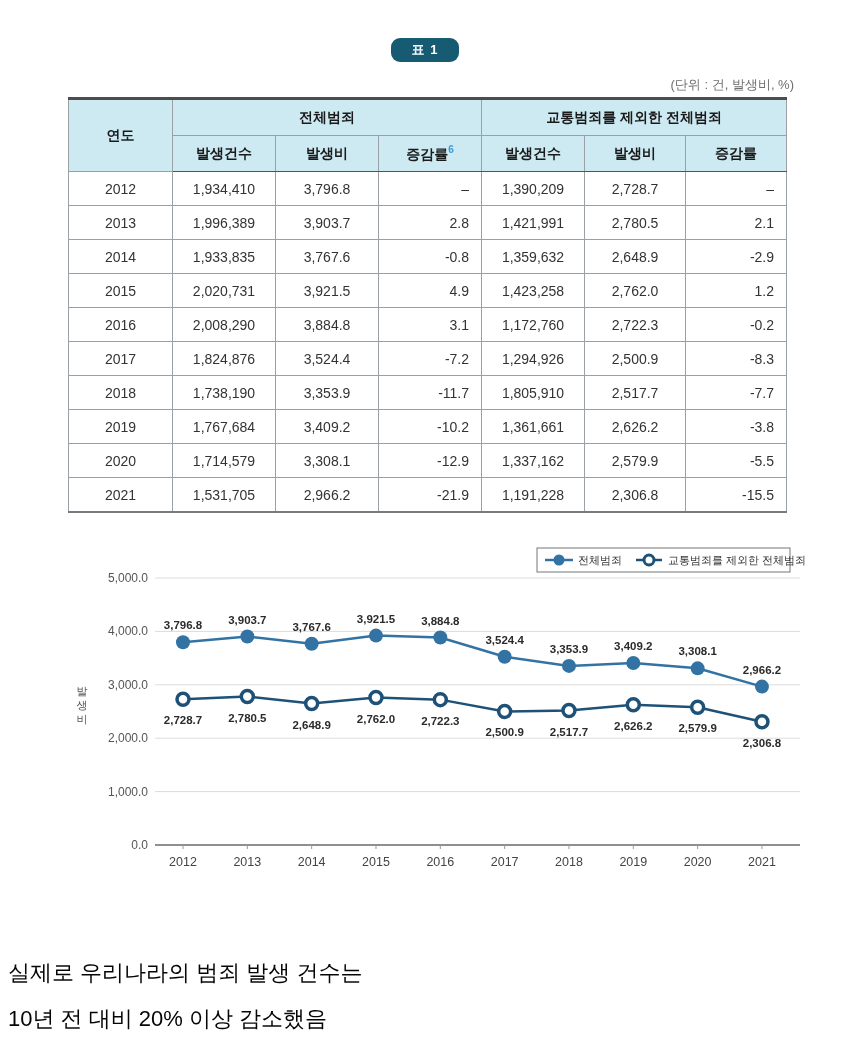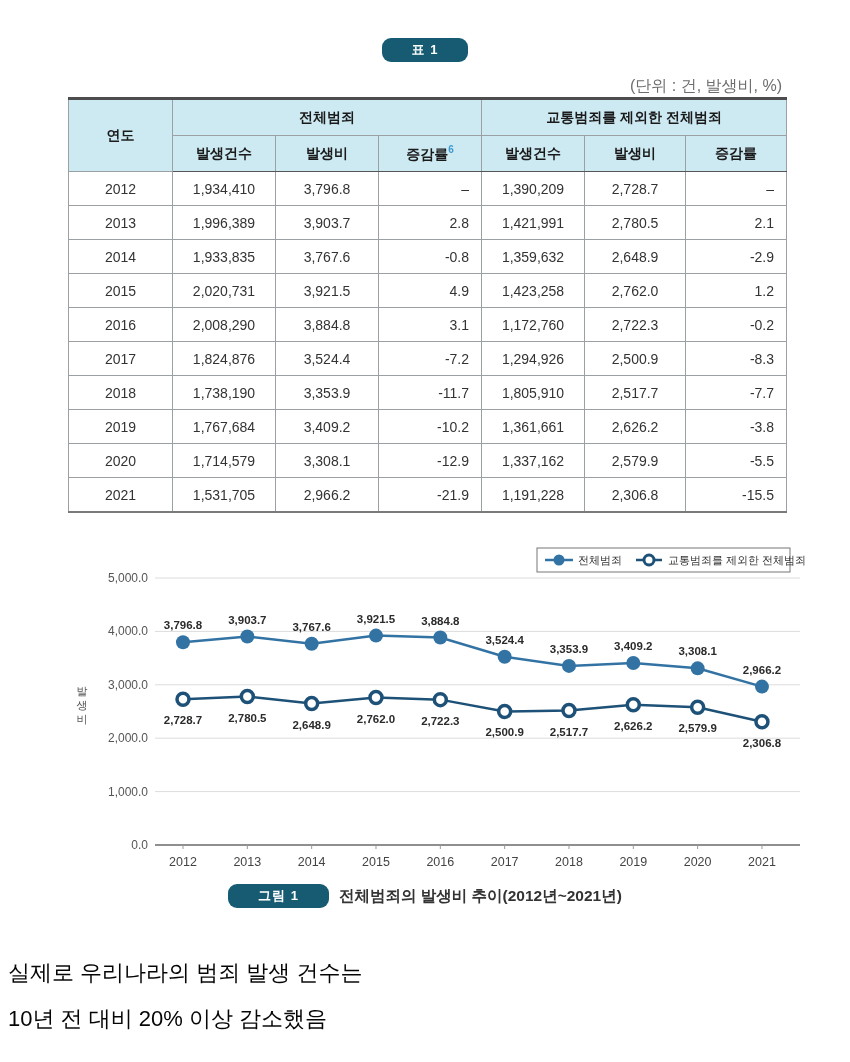--- a/index.html
+++ b/index.html
@@ -2,25 +2,25 @@
 <html><head>
 <meta charset="utf-8">
 <style>
   html,body{margin:0;padding:0;background:#ffffff;}
   body{width:850px;height:1062px;font-family:"Liberation Sans","DejaVu Sans",sans-serif;}
   .page{position:relative;width:850px;height:1062px;background:#fff;overflow:hidden;}
 
   
   .table-title-row{position:absolute;top:38px;left:0;width:100%;display:flex;align-items:center;justify-content:center;gap:10px;}
   .badge{display:inline-block;background:#175b73;color:#fff;font-weight:bold;font-size:13px;
-         padding:3px 30px;border-radius:9px;letter-spacing:1px;}
+         padding:3px 21px;border-radius:9px;letter-spacing:1px;}
   .table-title{font-size:15.5px;font-weight:bold;color:#222;}
   .sup{font-size:10px;color:#3f9ad0;vertical-align:super;font-weight:bold;}
 
-  .unit-note{position:absolute;top:76px;right:68px;font-size:16px;color:#6d6d6d;}
+  .unit-note{position:absolute;top:76px;right:56px;font-size:13px;color:#6d6d6d;}
 
   
   table.crime{position:absolute;top:97px;left:68px;width:718px;border-collapse:collapse;
               border-top:3px solid #4d4d4d;border-bottom:2px solid #7a7a7a;table-layout:fixed;}
   table.crime th, table.crime td{border:1px solid #9aa0a3;font-size:14px;}
   table.crime thead th{background:#cde9f2;color:#1a1a1a;font-weight:bold;height:33px;text-align:center;}
   table.crime thead tr:last-child th{border-bottom:1.5px solid #555;}
   table.crime tbody td{height:31px;color:#333;text-align:center;background:#fff;}
   table.crime tbody td.change{text-align:right;padding-right:12px;}
 
@@ -248,23 +248,19 @@
         <rect x="487" y="13" width="253" height="24" fill="#fff" stroke="#777" stroke-width="1"></rect>
         <line x1="495" y1="25" x2="523" y2="25" stroke="#3273a4" stroke-width="2.5"></line>
         <circle cx="509" cy="25" r="5.5" fill="#3273a4"></circle>
         <text x="528" y="29" font-size="11" fill="#333">전체범죄</text>
         <line x1="586" y1="25" x2="612" y2="25" stroke="#1e5177" stroke-width="2.5"></line>
         <circle cx="599" cy="25" r="5" fill="#fff" stroke="#1e5177" stroke-width="3"></circle>
         <text x="618" y="29" font-size="11" fill="#333">교통범죄를 제외한 전체범죄</text>
       </svg>
   </div>
 
-  <div class="figure-caption-row">
-    <span class="badge">그림 1</span>
-    <span class="figure-title">전체범죄의 발생비 추이(2012년~2021년)</span>
-  </div>
 
   <div class="summary">
     <div>실제로 우리나라의 범죄 발생 건수는</div>
     <div>10년 전 대비 20% 이상 감소했음</div>
   </div>
 
 </div>
 
 </body></html>

